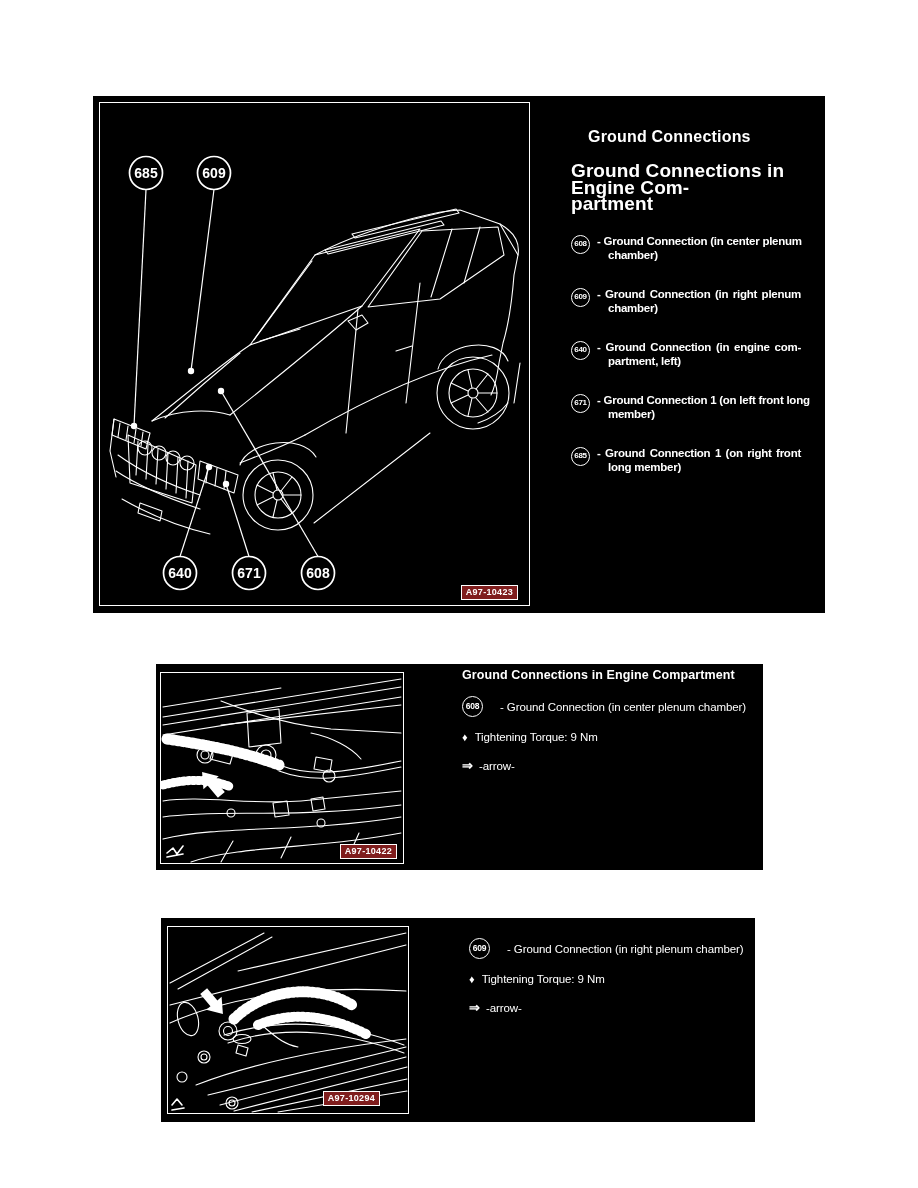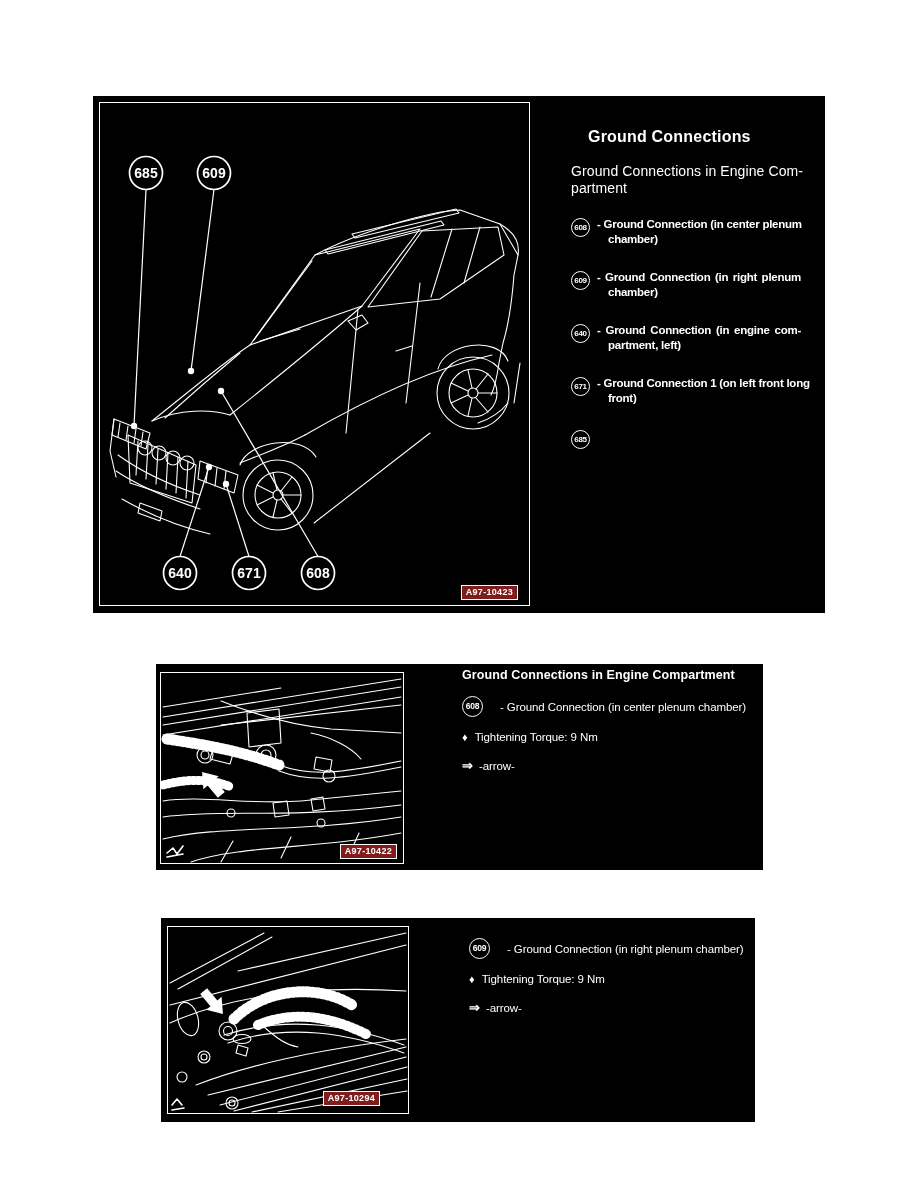--- a/index.html
+++ b/index.html
@@ -25,21 +25,21 @@
   .imgbox1 .idbox { right:11px; bottom:5px; }
   .imgbox2 .idbox { right:6px;  bottom:4px;margin-top:16px; }
   .imgbox3 .idbox { right:28px; bottom:7px; }
 
   .col { position:absolute; }
   .col1 { left:478px; top:14px; width:248px; }
   .col2 { left:306px; top:4px;  width:296px; }
   .col3 { left:308px; top:20px; width:282px; }
 
   h1.title { margin:17px; font-size:16px; line-height:19px; font-weight:bold; letter-spacing:.2px; }
-  h2.subtitle { margin:9px 0 16px 0; font-size:14px; line-height:16.5px; font-weight:normal; letter-spacing:.1px; }
+  h2.subtitle { margin:9px 0 16px 0; font-size:19px; line-height:16.5px; font-weight:bold; letter-spacing:.1px; }
 
   .f1items { margin-top:21px; }
   .f1item { display:flex; align-items:flex-start; margin-bottom:24px; }
   .badge {
     box-sizing:border-box; flex:0 0 auto; width:19px; height:19px; border:1.6px solid #fff;
     border-radius:50%; display:flex; align-items:center; justify-content:center;
     font:bold 8px/8px "Liberation Sans", sans-serif; letter-spacing:-.3px; margin-right:7px; margin-top:1px;
   }
   .itxt { display:block; width:204px; font-weight:bold; font-size:11.5px; line-height:14.5px; letter-spacing:-.25px; }
   .itxt .ln { display:block; white-space:nowrap; padding-left:11px; }
@@ -188,25 +188,29 @@
             <span class="badge">640</span>
             <span class="itxt">
               <span class="ln jl">- Ground Connection (in engine com-</span>
               <span class="ln">partment, left)</span>
             </span>
           </div>
           <div class="f1item">
             <span class="badge">671</span>
             <span class="itxt">
               <span class="ln jl">- Ground Connection 1 (on left front long</span>
-              <span class="ln">front)</span>
+              <span class="ln">member)</span>
             </span>
           </div>
           <div class="f1item">
             <span class="badge">685</span>
+            <span class="itxt">
+              <span class="ln jl">- Ground Connection 1 (on right front</span>
+              <span class="ln">long member)</span>
+            </span>
           </div>
         </div>
     </div>
   </section>
 
   <section class="panel panel2">
     <div class="imgbox imgbox2">
       <svg viewBox="0 0 242 190">
         <g class="art">
           <path d="M2,44 L240,6"></path>

